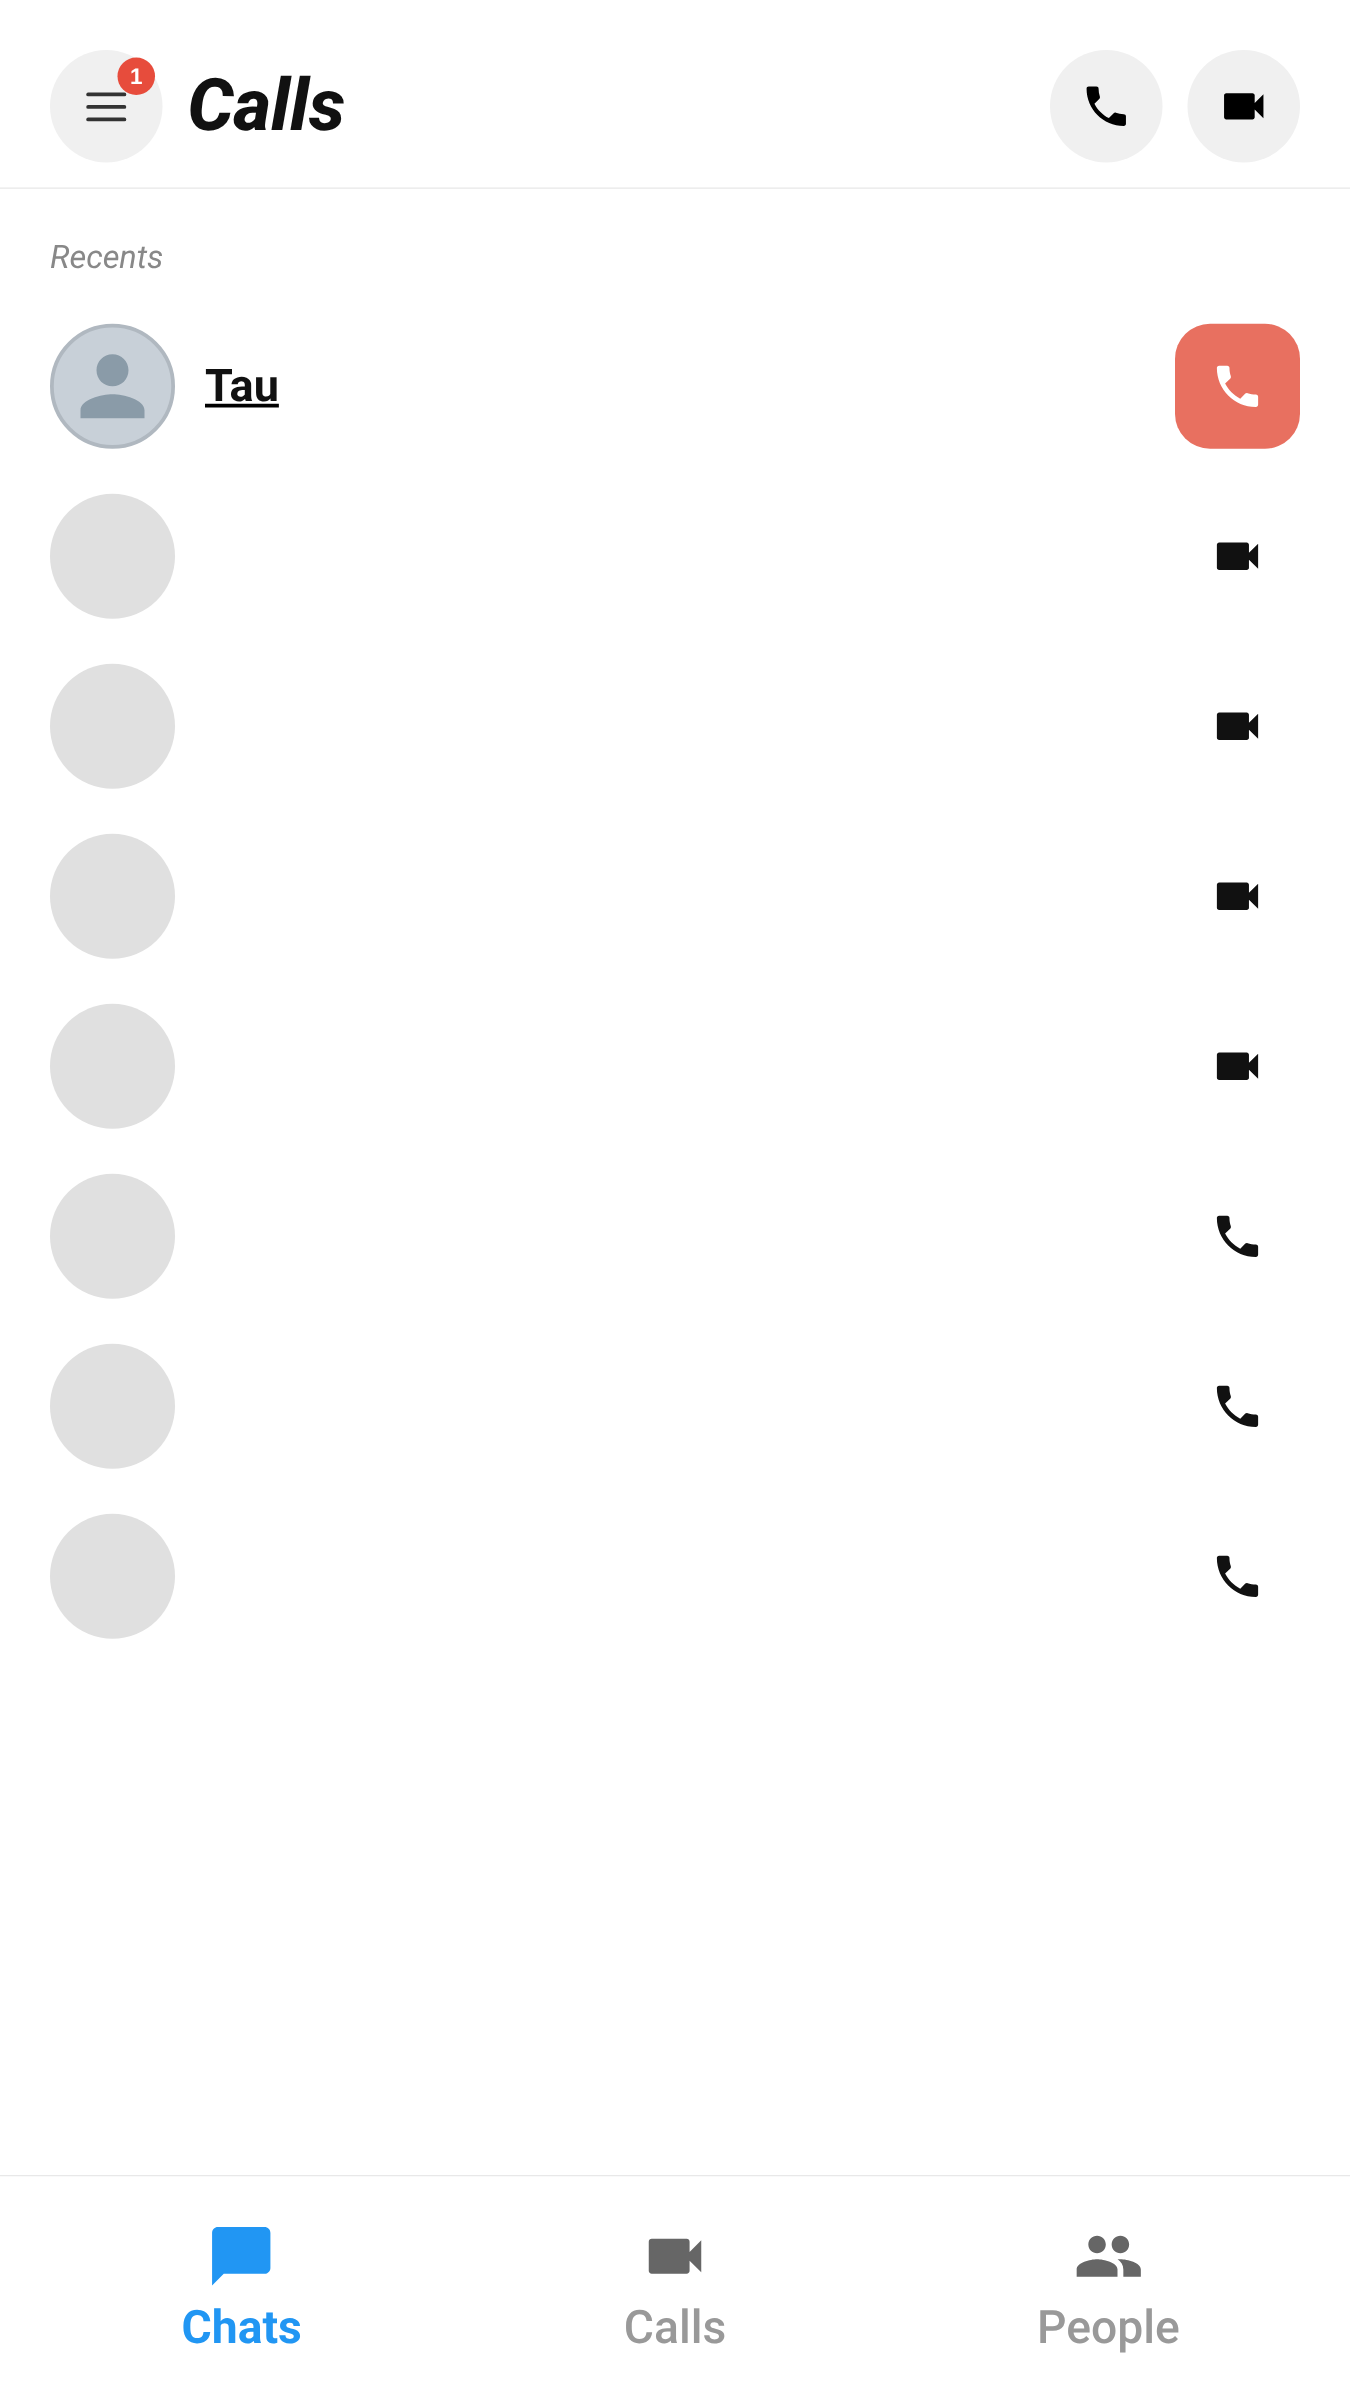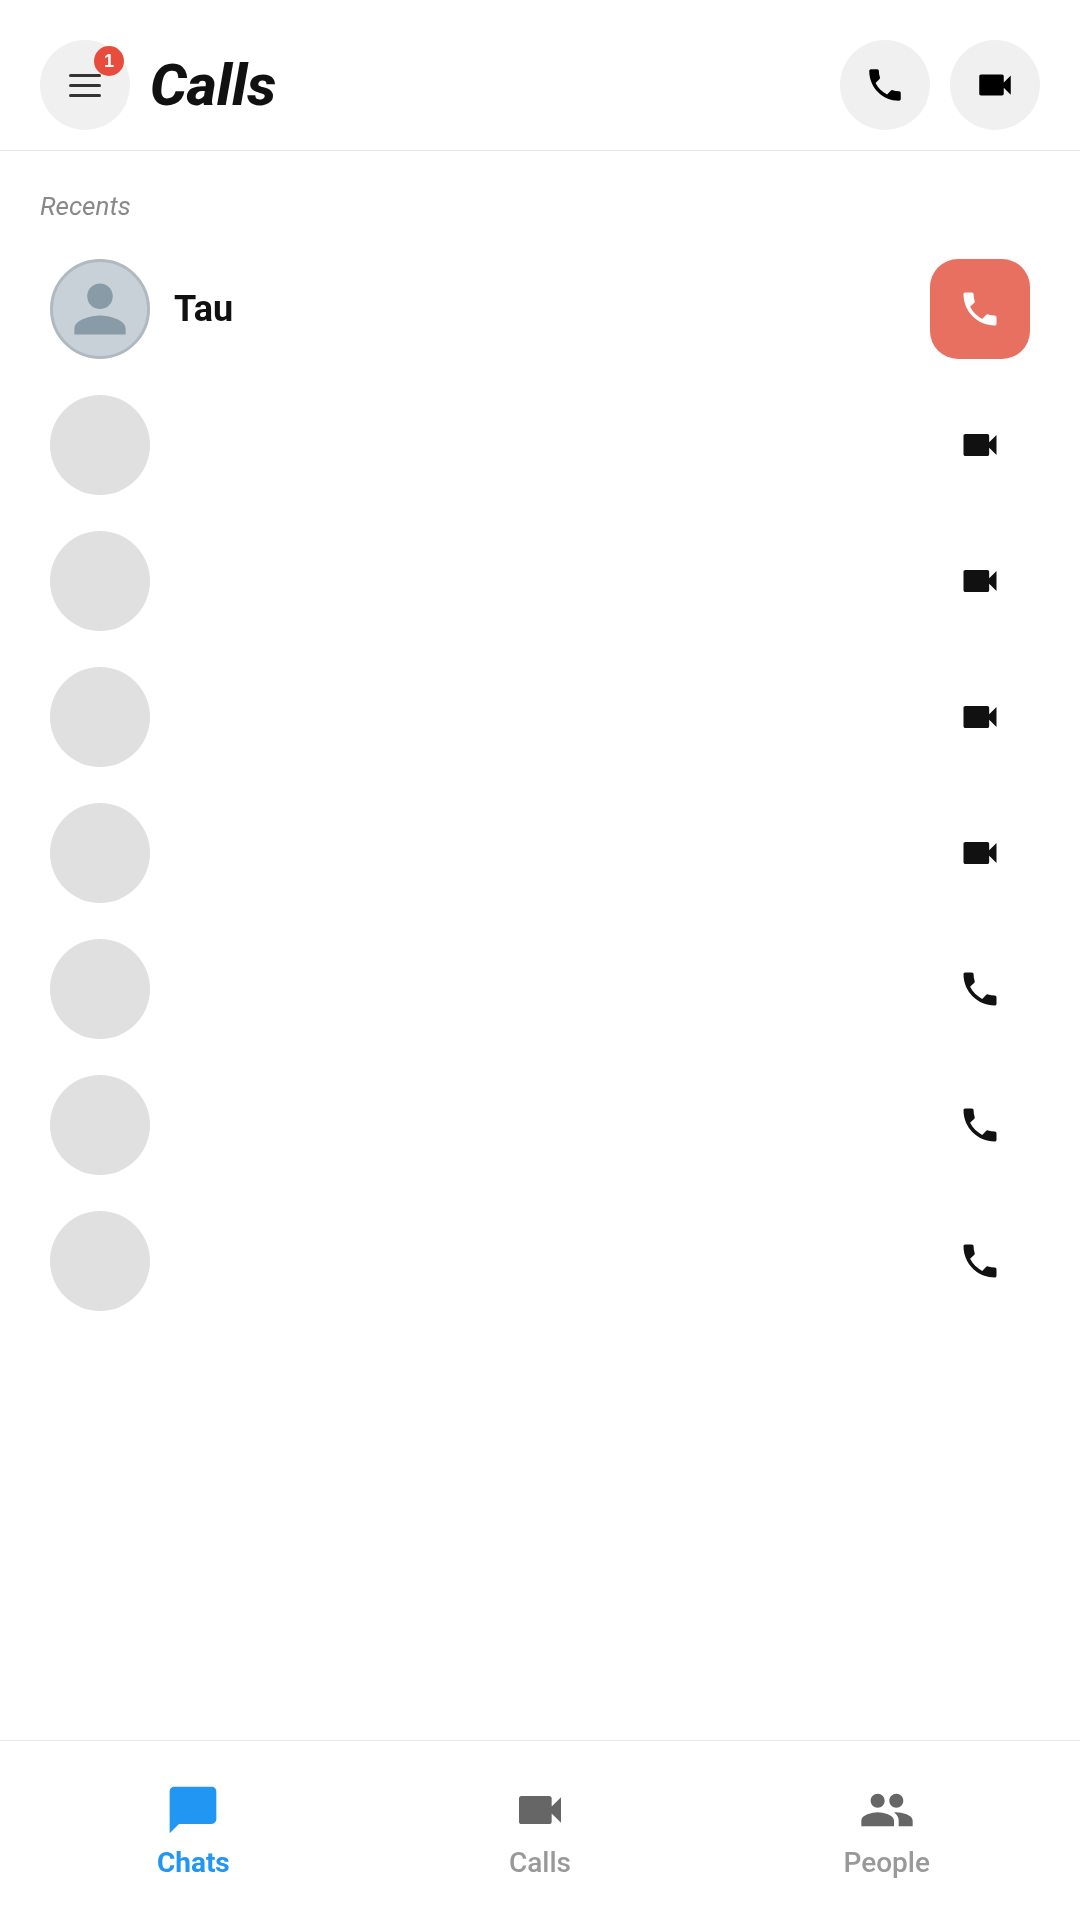--- a/index.html
+++ b/index.html
@@ -105,21 +105,22 @@
     
     .section-label {
       padding: 40px 40px 20px 40px;
       font-size: 26px;
       color: #888;
       font-style: italic;
     }
 
     
     .call-list {
-      padding: 0 40px;
+      padding: 0 30px;
+      text-decoration: underline;
     }
 
     .call-item {
       display: flex;
       align-items: center;
       padding: 18px 10px;
       gap: 24px;
     }
 
     .avatar {
@@ -221,21 +222,21 @@
       cursor: pointer;
       flex: 1;
     }
 
     .nav-item svg {
       width: 56px;
       height: 56px;
     }
 
     .nav-label {
-      font-size: 28px;
+      font-size: 37px;
       font-weight: 500;
       color: #999;
     }
 
     .nav-item.active .nav-label {
       color: #2196F3;
       font-weight: 700;
     }
 
     .nav-item.active svg {

